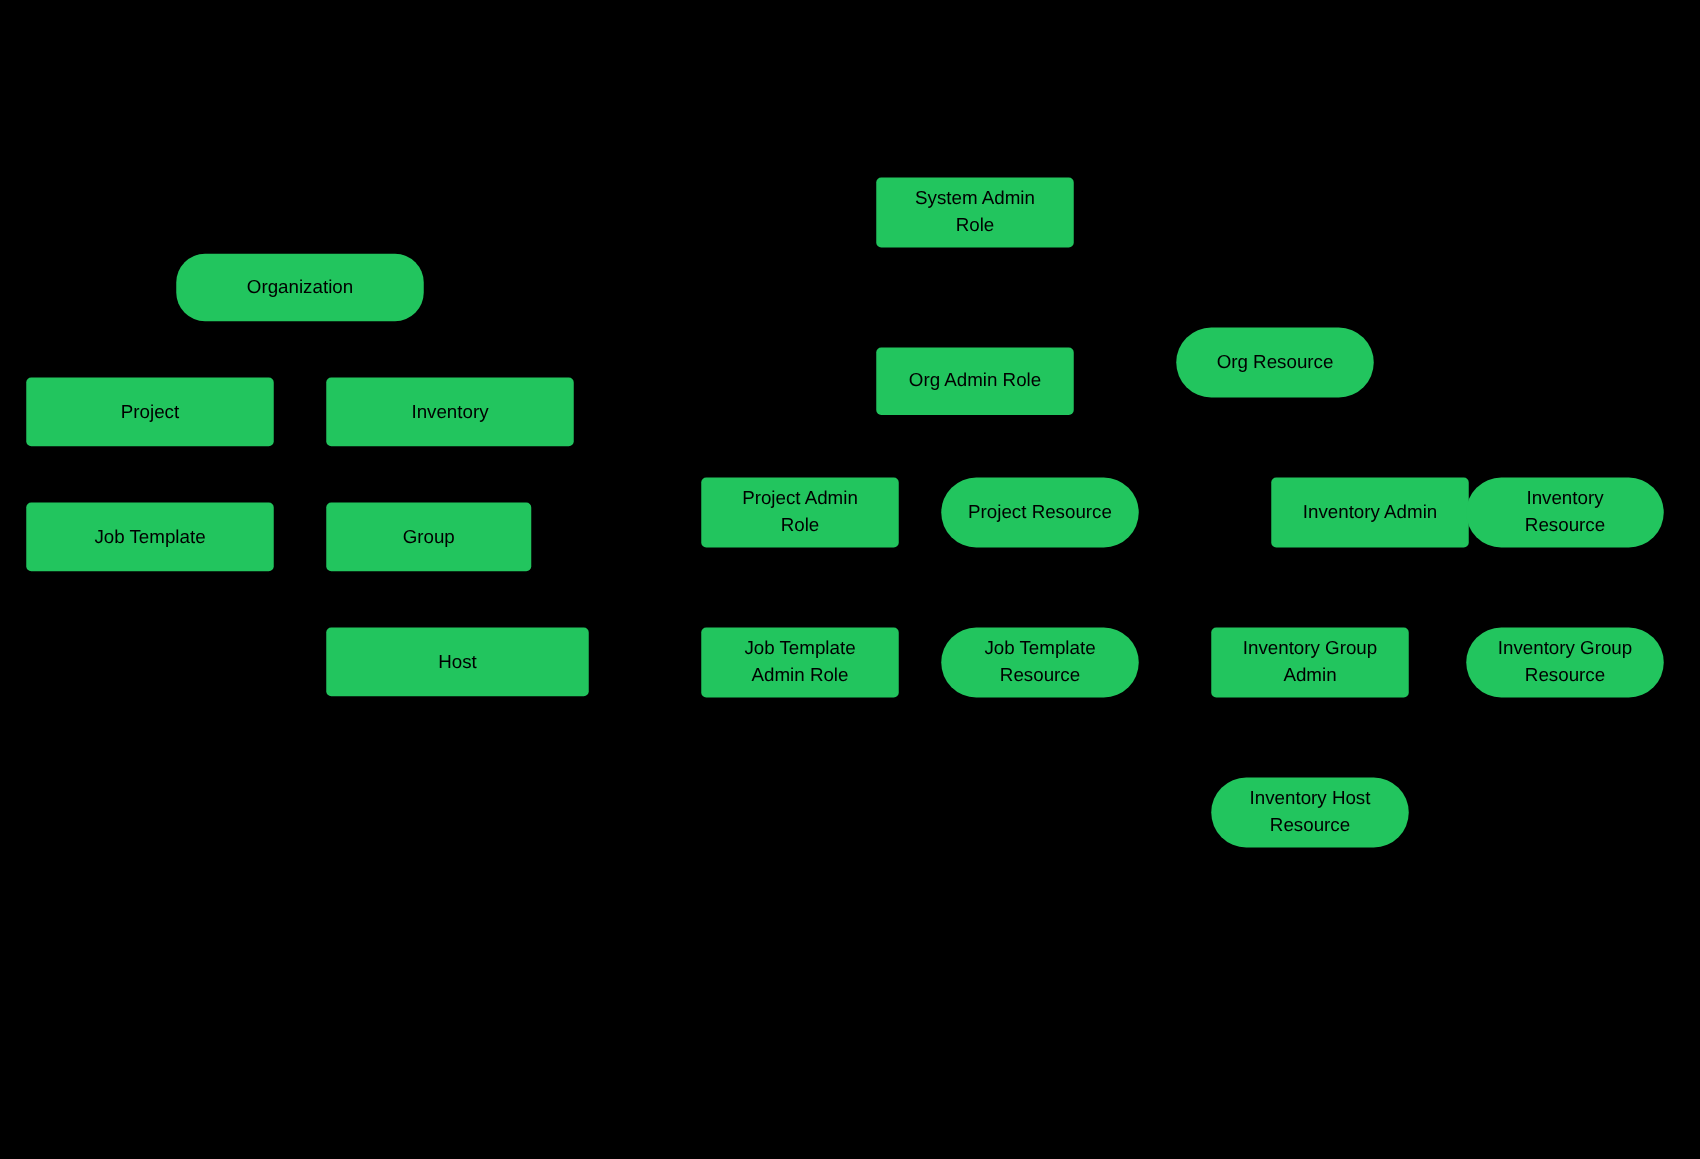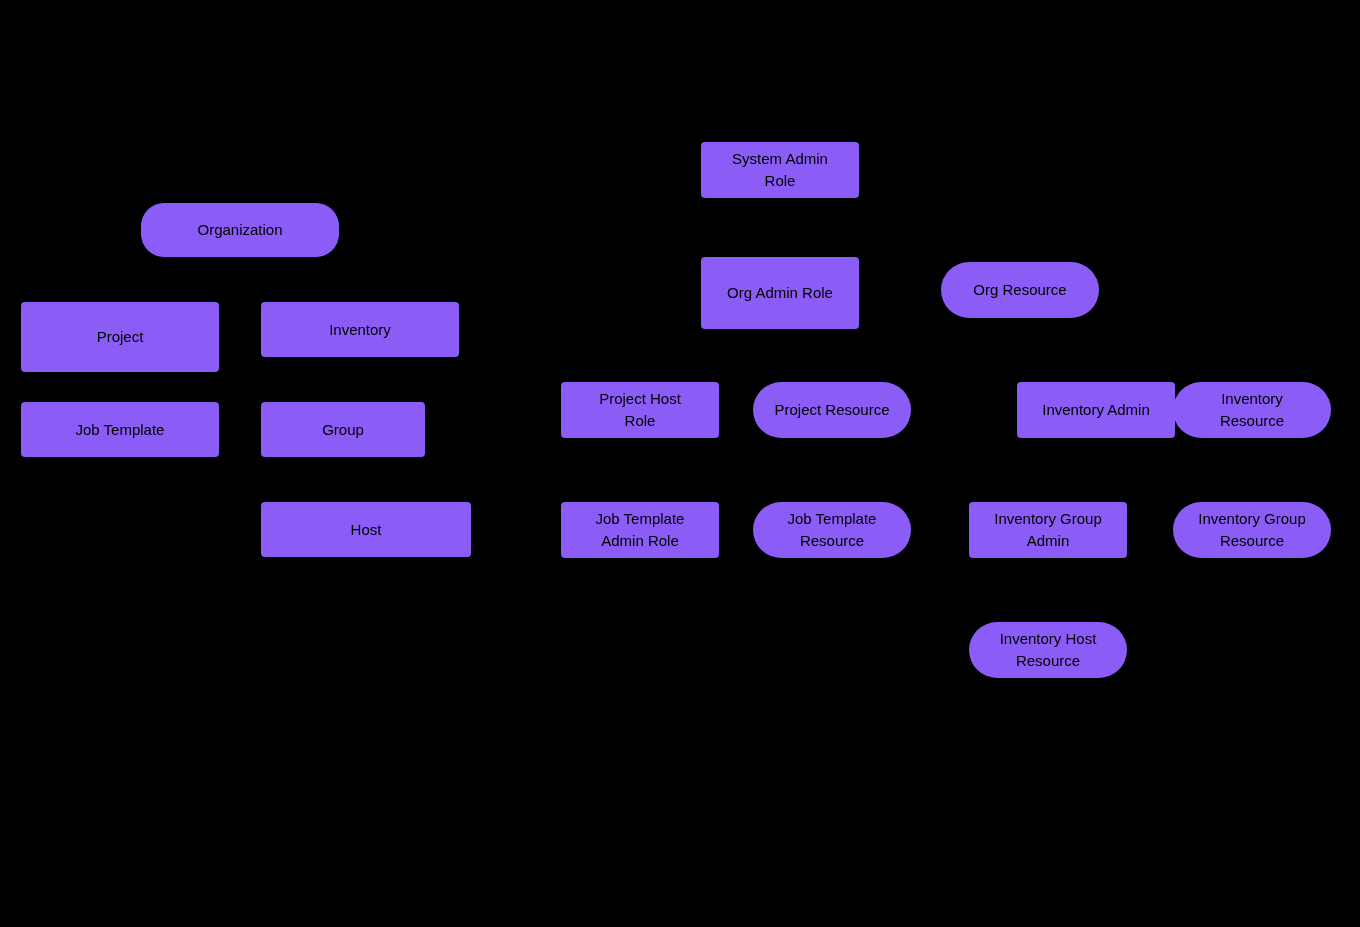--- a/index.html
+++ b/index.html
@@ -10,21 +10,21 @@
   .canvas {
     position: relative;
     width: 1360px;
     height: 927px;
     background: #000000;
     font-family: "Liberation Sans", sans-serif;
     overflow: hidden;
   }
   .node {
     position: absolute;
-    background: #8b5cf6;
+    background: #22c55e;
     color: #000000;
     display: flex;
     align-items: center;
     justify-content: center;
     text-align: center;
     font-size: 15px;
     line-height: 1.45;
     white-space: pre-line;
     box-sizing: border-box;
     padding: 18px 6px;
@@ -36,38 +36,38 @@
     border-radius: 28px;
   }
 </style>
 </head>
 <body>
 
 <div class="canvas">
 
   <div class="node rect" style="left:141px; top:203px; width:198px; height:54px;border-radius:23px;">Organization</div>
 
-  <div class="node rect" style="left:21px; top:302px; width:198px; height:70px;">Project</div>
+  <div class="node rect" style="left:21px; top:302px; width:198px; height:55px;">Project</div>
 
   <div class="node rect" style="left:261px; top:302px; width:198px; height:55px;">Inventory</div>
 
   <div class="node rect" style="left:21px; top:402px; width:198px; height:55px;">Job Template</div>
 
   <div class="node rect" style="left:261px; top:402px; width:164px; height:55px;">Group</div>
 
   <div class="node rect" style="left:261px; top:502px; width:210px; height:55px;">Host</div>
 
   <div class="node rect" style="left:701px; top:142px; width:158px; height:56px;">System Admin
 Role</div>
 
-  <div class="node rect" style="left:701px; top:257px; width:158px; height:72px;">Org Admin Role</div>
+  <div class="node rect" style="left:701px; top:278px; width:158px; height:54px;">Org Admin Role</div>
 
   <div class="node stadium" style="left:941px; top:262px; width:158px; height:56px;">Org Resource</div>
 
-  <div class="node rect" style="left:561px; top:382px; width:158px; height:56px;">Project Host
+  <div class="node rect" style="left:561px; top:382px; width:158px; height:56px;">Project Admin
 Role</div>
 
   <div class="node stadium" style="left:753px; top:382px; width:158px; height:56px;">Project Resource</div>
 
   <div class="node rect" style="left:969px; top:382px; width:158px; height:56px;margin-left:48px;">Inventory Admin</div>
 
   <div class="node stadium" style="left:1173px; top:382px; width:158px; height:56px;">Inventory
 Resource</div>
 
   <div class="node rect" style="left:561px; top:502px; width:158px; height:56px;">Job Template

